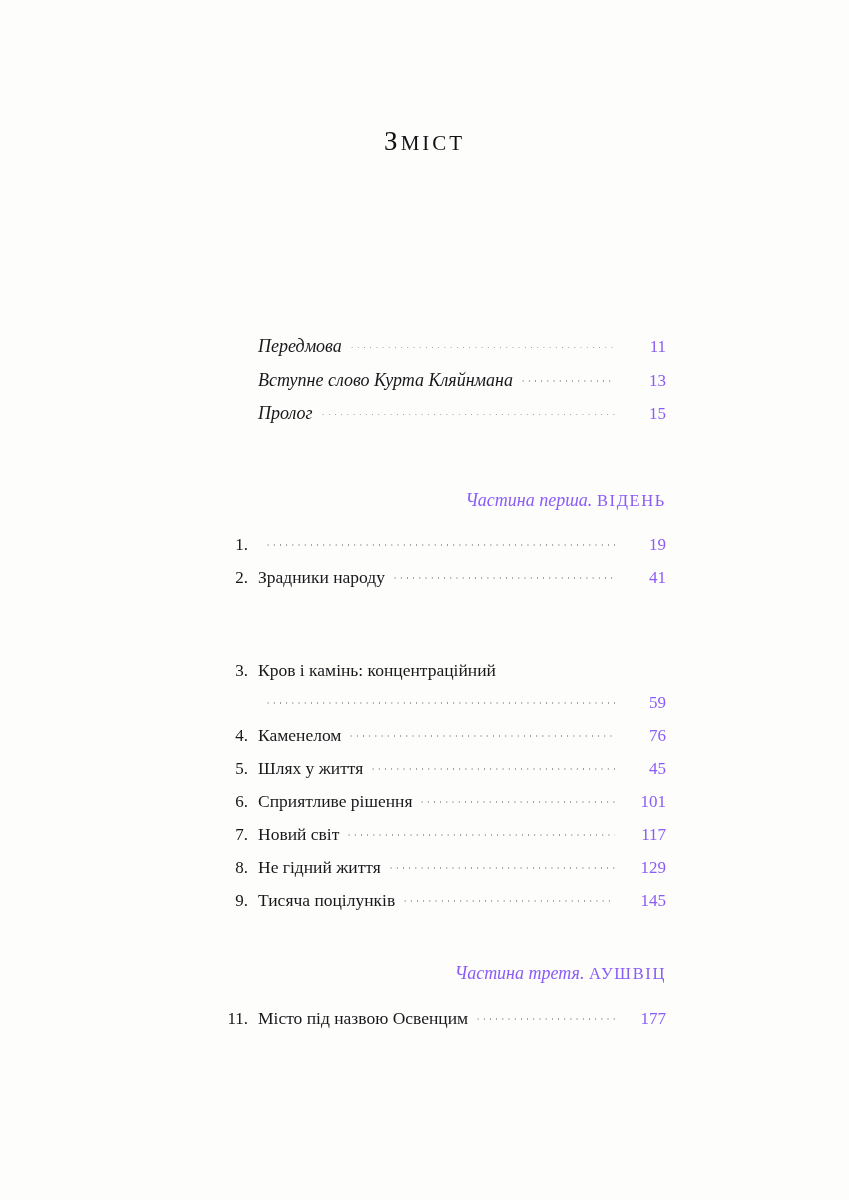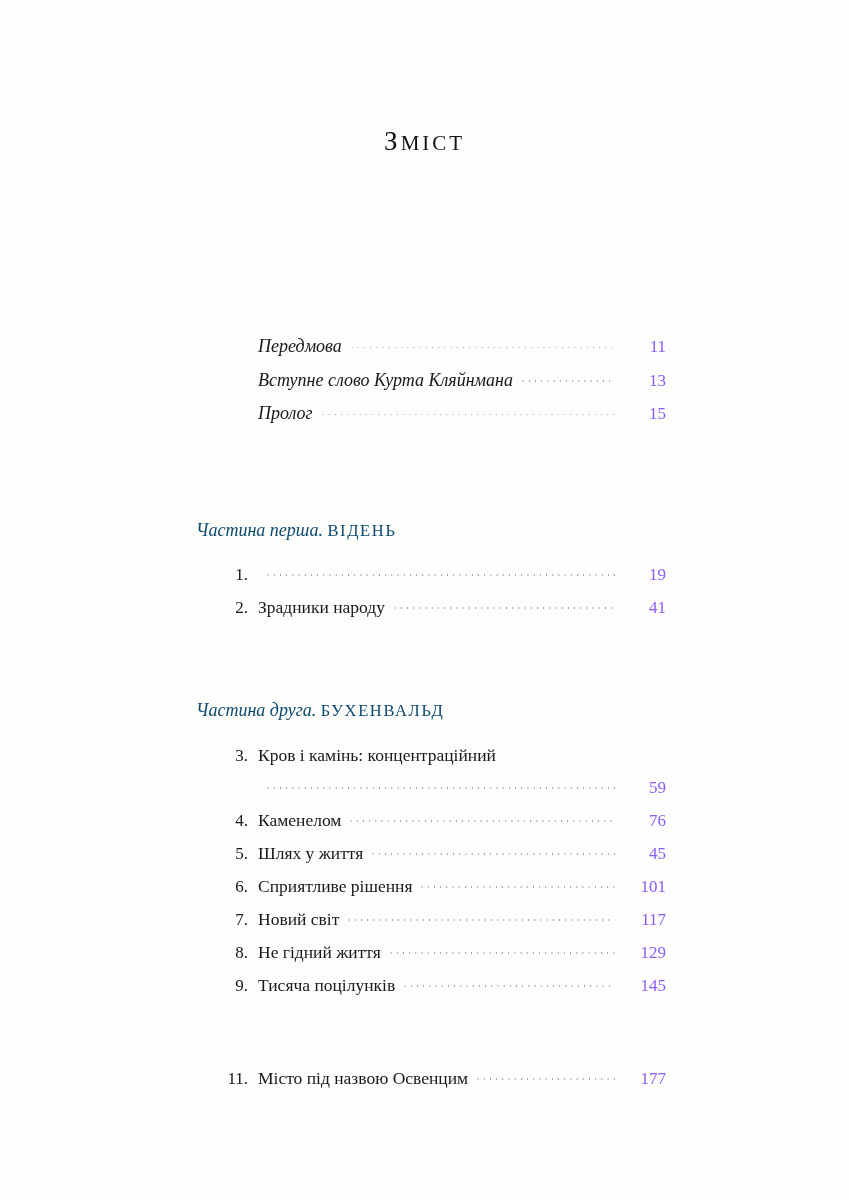--- a/index.html
+++ b/index.html
@@ -118,26 +118,25 @@
   .front .num {
     width: 52px;
   }
   .front {
     line-height: 33.5px;
   }
 
   
   .part-heading {
     width: 470px;
-    text-align: left;
+    text-align: right;
     font-size: 18px;
     line-height: 24px;
-    color: #0c4a6e;
+    color: #8b5cf6;
     white-space: nowrap;
-    margin-top: 30px;
   }
   .part-heading .part-ordinal {
     font-style: italic;
   }
   .part-heading .part-name {
     letter-spacing: 0.1em;
     font-size: 16.5px;
   }
 
   
@@ -199,21 +198,20 @@
           <span class="leader"></span>
           <span class="pageno">19</span>
         </div>
         <div class="entry">
           <span class="num">2.</span>
           <span class="label">Зрадники народу</span>
           <span class="leader"></span>
           <span class="pageno">41</span>
         </div>
         <div class="sp-before-part"></div>
-        <div class="part-heading"><span class="part-ordinal">Частина друга.</span> <span class="part-name">БУХЕНВАЛЬД</span></div>
         <div class="sp-after-part"></div>
         <div class="entry multiline">
           <div class="line-one">
             <span class="num">3.</span>
             <span class="label">Кров і камінь: концентраційний</span>
           </div>
           <div class="line-two">
             <span class="num">3.</span>
             <span class="leader"></span>
             <span class="pageno">59</span>
@@ -249,20 +247,21 @@
           <span class="leader"></span>
           <span class="pageno">129</span>
         </div>
         <div class="entry">
           <span class="num">9.</span>
           <span class="label">Тисяча поцілунків</span>
           <span class="leader"></span>
           <span class="pageno">145</span>
         </div>
         <div class="sp-before-part"></div>
+        <div class="part-heading"><span class="part-ordinal">Частина третя.</span> <span class="part-name">АУШВІЦ</span></div>
         <div class="sp-after-part"></div>
         <div class="entry">
           <span class="num">11.</span>
           <span class="label">Місто під назвою Освенцим</span>
           <span class="leader"></span>
           <span class="pageno">177</span>
         </div>
       </div>
   </div>
 

